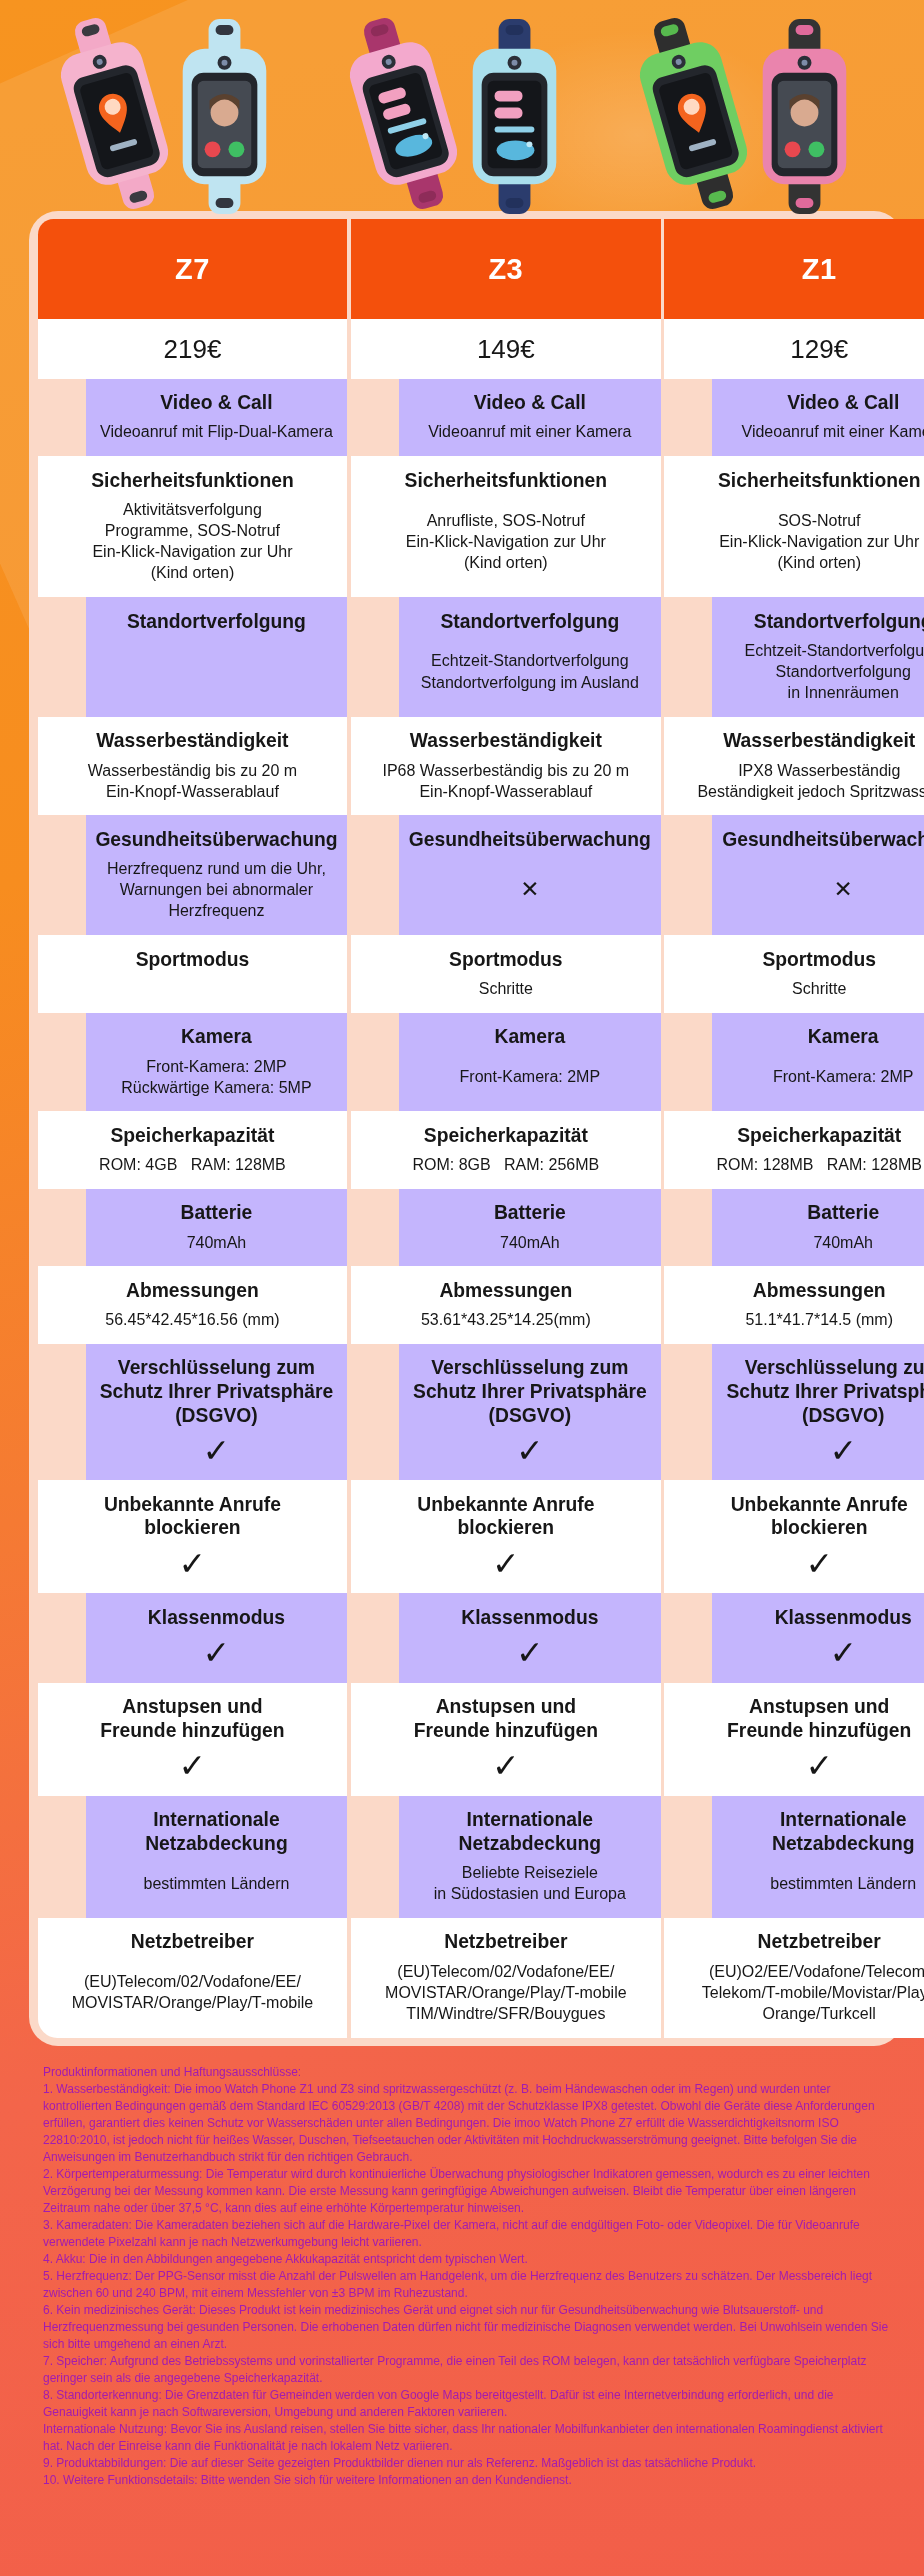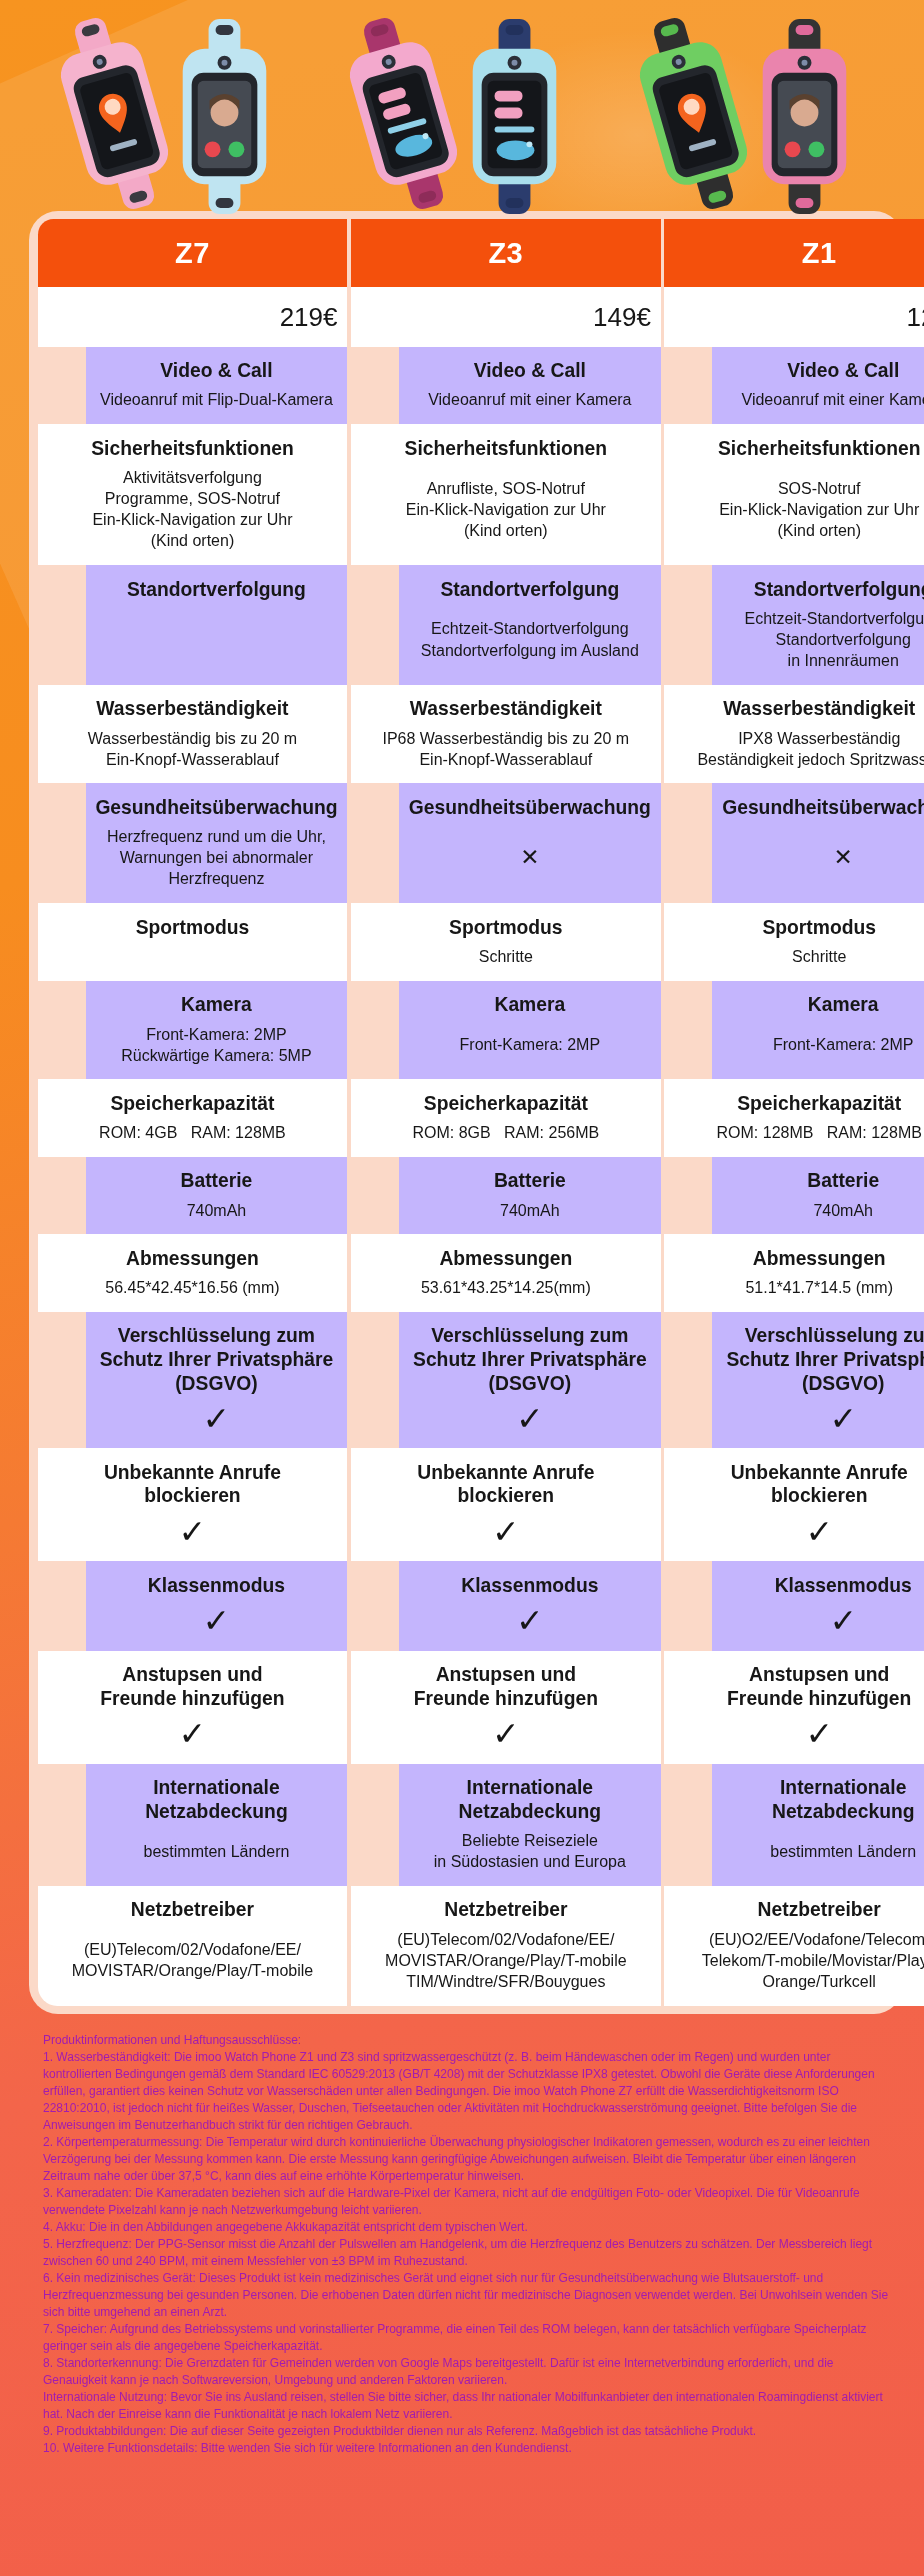--- a/index.html
+++ b/index.html
@@ -26,29 +26,29 @@
   .art .w-right{left:124px;top:17.4px;}
 
   
   .board{position:relative;z-index:1;margin:0 21px 0 29px;background:#fbd9c8;
     border-radius:29px;padding:8.7px;}
   .grid{display:grid;grid-template-columns:1fr 1fr 1fr;column-gap:3.9px;}
   .cell{background:#fff;text-align:center;display:flex;flex-direction:column;
     padding:12.6px 9.7px 13.5px 9.7px;}
   .cell.pink{background:#c4b5fd;margin-left:48px;}
   .cell-header{background:#f4500c;color:#fff;font-weight:bold;font-size:29px;
-    letter-spacing:0.5px;display:flex;align-items:center;justify-content:center;height:68px;padding:0;}
+    letter-spacing:0.5px;display:flex;align-items:center;justify-content:center;height:68px;padding:16px;}
   .grid > :nth-child(1){border-top-left-radius:15.4px;}
   .grid > :nth-child(3){border-top-right-radius:15.4px;}
   .grid > :nth-child(52){border-bottom-left-radius:19.3px;}
   .grid > :nth-child(54){border-bottom-right-radius:19.3px;}
   .cell .title{font-weight:bold;font-size:19.3px;line-height:1.22;white-space:pre-line;}
   .cellbody{flex:1;display:flex;align-items:center;justify-content:center;margin-top:6.8px;}
   .desc{font-size:16px;line-height:1.32;white-space:pre-line;}
-  .price-text{font-size:26px;line-height:1.1;text-align:right;}
+  .price-text{font-size:26px;line-height:1.1;}
   .cell.price{padding:15.4px 9.7px;justify-content:center;}
   .mark{font-size:33px;font-weight:400;line-height:1;}
   .mark.cross{font-size:23px;}
 
   
   .footnotes{position:relative;z-index:1;margin:17.4px 25px 0 43px;color:#a21caf;
     font-size:12px;line-height:1.42;}
   .footnotes p{margin:0;}
 </style>
 </head>

